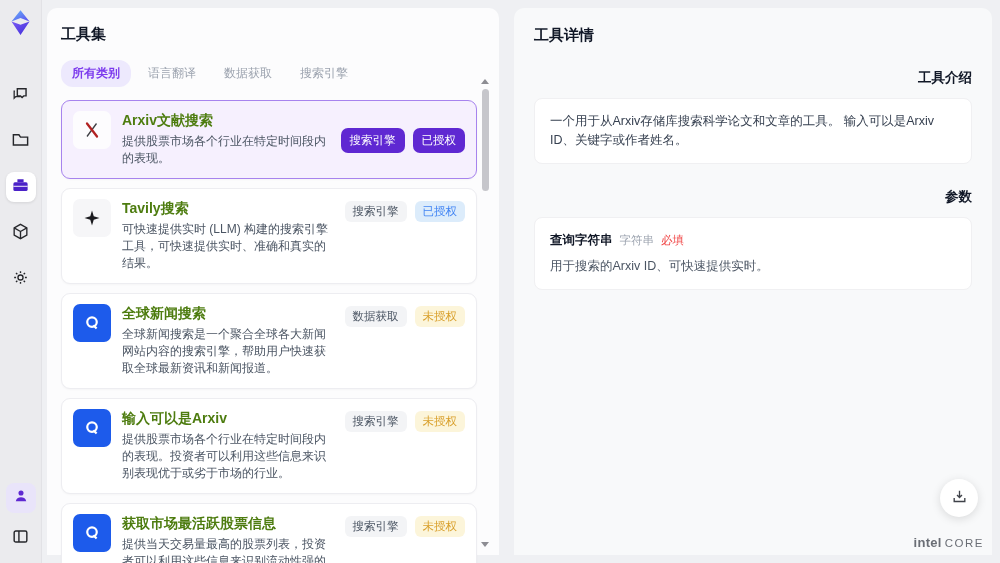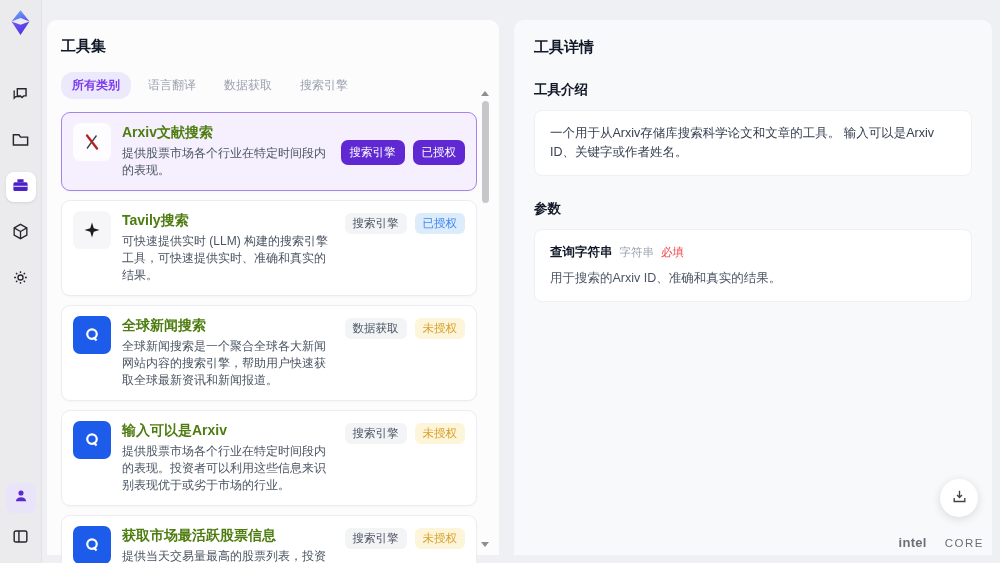--- a/index.html
+++ b/index.html
@@ -21,21 +21,21 @@
   .rail-item {
     width:30px; height:30px; border-radius:8px;
     display:flex; align-items:center; justify-content:center; cursor:pointer;
   }
   .rail-item.active { background:#ffffff; box-shadow:0 1px 3px rgba(0,0,0,.10); }
   .rail-spacer { flex:1; }
   .rail-bottom { display:flex; flex-direction:column; gap:10px; align-items:center; }
   .rail-item.user-active { background:#e9e4fa; }
 
   
-  .main { flex:1; display:flex; gap:15px; padding:8px 8px 8px 5px;margin-top:12px; }
+  .main { flex:1; display:flex; gap:15px; padding:8px 8px 8px 5px; }
 
   .list-panel {
     width:452px; flex-shrink:0; background:#fcfcfd;
     border-radius:10px 10px 0 0; padding:17px 22px 0 14px; position:relative;
   }
   .panel-title { font-size:15px; font-weight:bold; color:#111827; }
 
   .tabs { display:flex; gap:6px; margin:16px 0 13px; align-items:center; }
   .tab {
     font-size:12px; color:#9ca3af; padding:5px 11px; border-radius:12px;
@@ -75,40 +75,40 @@
   .sb-up { border-left:4px solid transparent; border-right:4px solid transparent; border-bottom:5px solid #8d8d93; }
   .sb-down { border-left:4px solid transparent; border-right:4px solid transparent; border-top:5px solid #8d8d93; position:absolute; bottom:0; left:1px; }
   .sb-thumb { width:7px; height:102px; border-radius:4px; background:#c6c6cb; margin:5px auto 0; }
 
   
   .detail-panel {
     flex:1; background:#f8f9fa; border-radius:10px 10px 0 0;
     padding:18px 20px; 
   }
   .detail-title { font-size:15px; font-weight:bold; color:#111827; }
-  .section-h { font-size:13.5px; font-weight:bold; color:#111827; margin:24px 0 11px; }
+  .section-h { font-size:13.5px; font-weight:bold; color:#111827; margin:24px 0 11px;text-align:right; }
   .box {
     background:#ffffff; border:1px solid #f0f0f2; border-radius:8px;
     padding:13px 15px; font-size:12.5px; color:#374151; line-height:1.5;
   }
   .param-line { display:flex; align-items:baseline; gap:7px; }
   .param-name { font-size:12.5px; font-weight:bold; color:#111827; }
   .param-type { font-size:11.5px; color:#9ca3af; }
   .param-required { font-size:11.5px; color:#f04444; }
   .param-desc { font-size:12.5px; color:#4b5563; margin-top:8px; }
 
   
   .fab {
     position:absolute; right:22px; bottom:46px; width:38px; height:38px;
     border-radius:50%; background:#ffffff; box-shadow:0 2px 10px rgba(0,0,0,.13);
     display:flex; align-items:center; justify-content:center; cursor:pointer;
   }
   .brand {
     position:absolute; right:16px; bottom:13px; color:#52565e;
-    font-size:13px; display:flex; align-items:baseline; gap:18px; opacity:.85;
+    font-size:13px; display:flex; align-items:baseline; gap:3px; opacity:.85;
   }
   .brand .primary { font-weight:bold; letter-spacing:.3px; }
   .brand .secondary { text-transform:uppercase; font-size:11.5px; letter-spacing:1.5px; }
 </style>
 </head>
 <body>
 
 <div class="app">
 
   <div class="rail">
@@ -309,21 +309,21 @@
         <span>一个用于从Arxiv存储库搜索科学论文和文章的工具。 输入可以是Arxiv ID、关键字或作者姓名。</span>
       </div>
 
       <div class="section-h">参数</div>
       <div class="box">
         <div class="param-line">
           <span class="param-name">查询字符串</span>
           <span class="param-type">字符串</span>
           <span class="param-required">必填</span>
         </div>
-        <div class="param-desc">用于搜索的Arxiv ID、准确和真实的结果。</div>
+        <div class="param-desc">用于搜索的Arxiv ID、可快速提供实时。</div>
       </div>
     </div>
 
   </div>
 </div>
 
 <div class="fab">
   <span>
     <svg viewBox="0 0 24 24" width="17" height="17" fill="none" stroke="#3f4249" stroke-width="1.9">
       <path d="M12 4v9M8.5 10L12 13.5 15.5 10"></path>

